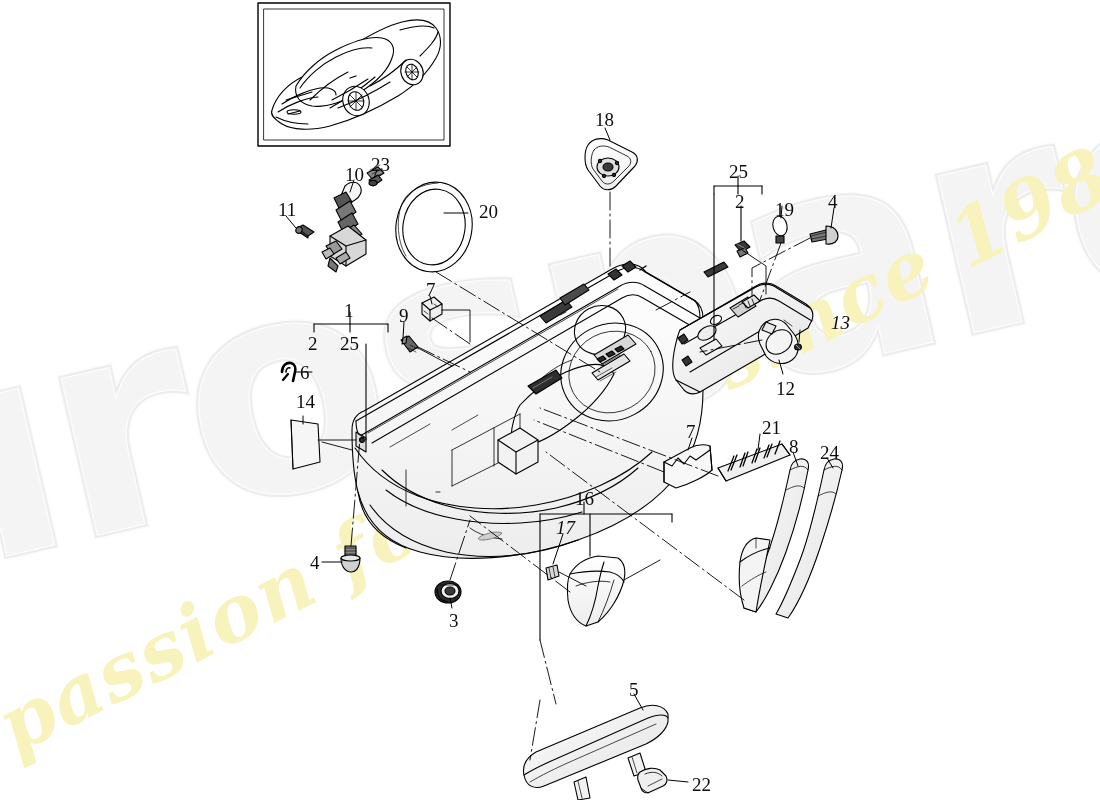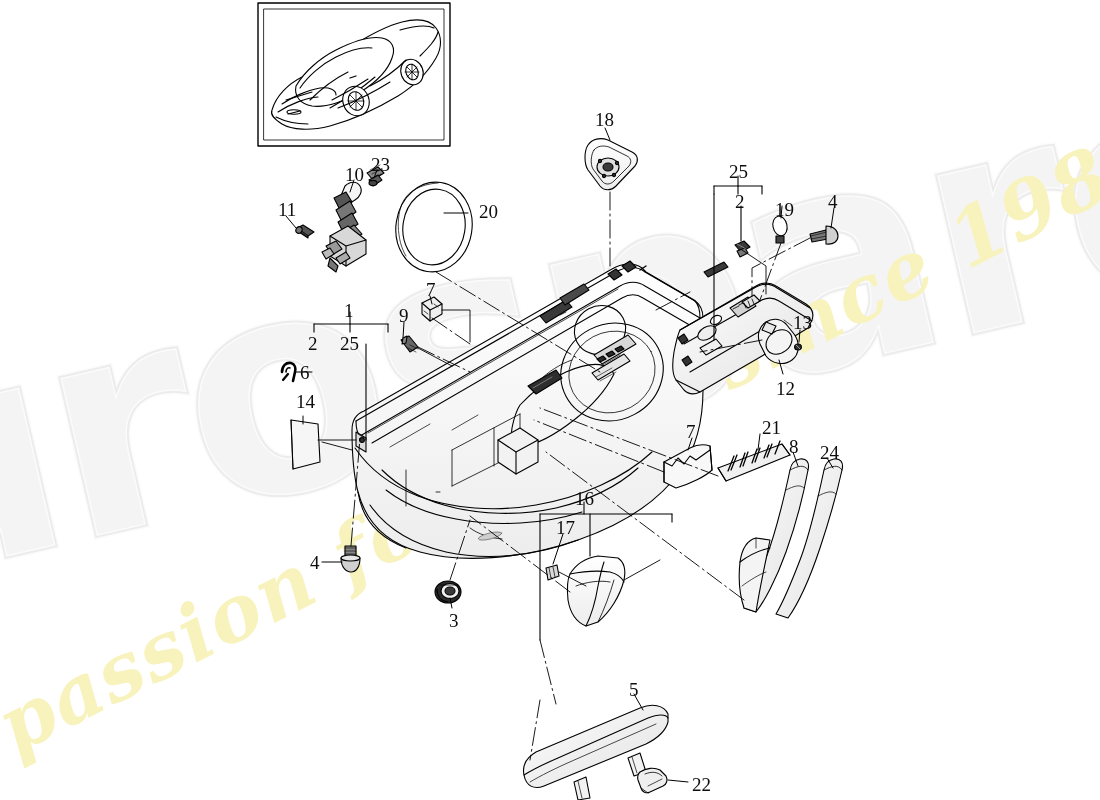--- a/index.html
+++ b/index.html
@@ -597,24 +597,24 @@
   <div class="callout" style="left:426px;top:280px;">7</div>
   <div class="callout" style="left:345px;top:165px;">10</div>
   <div class="callout" style="left:278px;top:200px;">11</div>
   <div class="callout" style="left:371px;top:155px;">23</div>
   <div class="callout" style="left:479px;top:202px;">20</div>
   <div class="callout" style="left:595px;top:110px;">18</div>
   <div class="callout" style="left:729px;top:162px;">25</div>
   <div class="callout" style="left:735px;top:192px;">2</div>
   <div class="callout" style="left:775px;top:200px;">19</div>
   <div class="callout" style="left:828px;top:192px;">4</div>
-  <div class="callout" style="left:793px;top:313px;">13</div>
+  <div class="callout" style="left:831px;top:313px;font-style:italic;">13</div>
   <div class="callout" style="left:776px;top:379px;font-family:Liberation Serif, serif;">12</div>
   <div class="callout" style="left:686px;top:422px;">7</div>
   <div class="callout" style="left:754px;top:418px;margin-left:8px;">21</div>
   <div class="callout" style="left:789px;top:437px;">8</div>
   <div class="callout" style="left:820px;top:443px;">24</div>
   <div class="callout" style="left:575px;top:489px;">16</div>
-  <div class="callout" style="left:556px;top:518px;">17</div>
+  <div class="callout" style="left:556px;top:518px;font-style:italic;">17</div>
   <div class="callout" style="left:629px;top:680px;">5</div>
   <div class="callout" style="left:692px;top:775px;">22</div>
 
 </div>
 
 </body></html>

